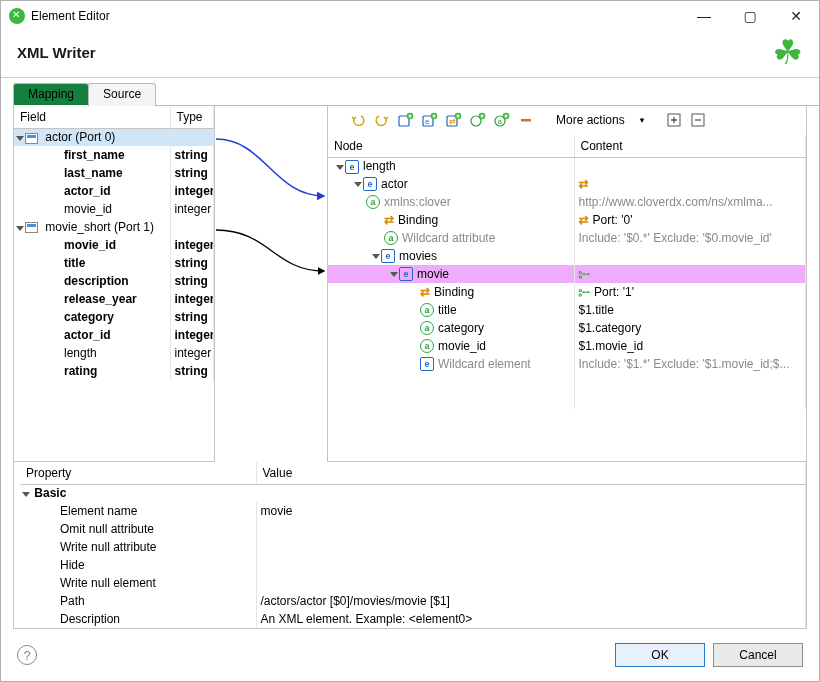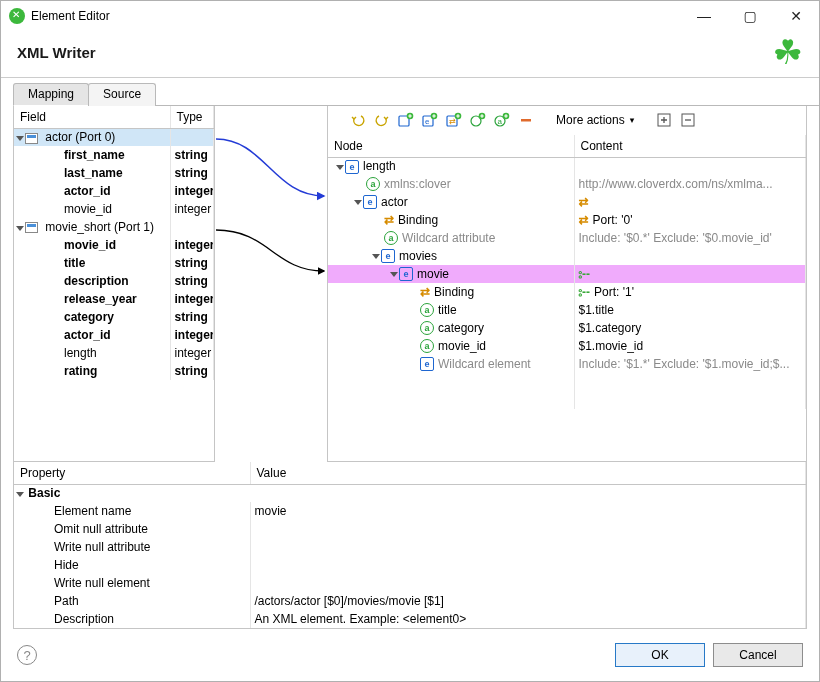--- a/index.html
+++ b/index.html
@@ -16,21 +16,21 @@
   .titlebar .win-btn { width:46px; height:30px; display:flex; align-items:center; justify-content:center; font-size:14px; color:#222;}
 
   
   .header-row { display:flex; align-items:center; justify-content:space-between; padding:4px 16px 8px; border-bottom:1px solid #ccc;}
   .header-row .header-title { font-size:15px; font-weight:600; color:#1a1a1a;}
   .clover-icon { font-size:34px; color:#3cb83c; line-height:1;}
   
   
   .tab-strip { display:flex; margin:4px 0 0 12px; border-bottom:1px solid #b9b9b9; padding-bottom:0; }
   .tab { padding:3px 14px 4px; border:1px solid #b9b9b9; border-bottom:none; margin-right:-1px; background:#f4f4f4; border-radius:3px 3px 0 0; cursor:pointer; position:relative; top:1px;}
-  .tab.active { background:#e5e5e5; border-bottom:1px solid #fff;}
+  .tab.active { background:#15803d; border-bottom:1px solid #fff;}
   
   
   .main-area { flex:1; display:flex; overflow:hidden; padding:0 12px;}
   .left-pane { width:202px; display:flex; flex-direction:column; border:1px solid #c5c5c5; border-top:none;}
   .middle-gap { width:112px; position:relative;}
   .right-pane { flex:1; display:flex; flex-direction:column; border:1px solid #c5c5c5; border-top:none;}
   
   
   table { border-collapse:collapse; width:100%; table-layout:fixed;}
   th { text-align:left; font-weight:normal; background:#fff; border-bottom:1px solid #c5c5c5; padding:3px 6px; height:22px; border-right:1px solid #e5e5e5;}
@@ -42,40 +42,40 @@
   .indent1.normal { font-weight:normal;}
   .tree-toggle-icon { display:inline-block; width:0; height:0; border-style:solid; border-width:4px 0 4px 5px; border-color:transparent transparent transparent #555; margin-right:2px; transform:rotate(90deg); transform-origin:40% 50%; vertical-align:middle; cursor:pointer;}
   .port-icon { display:inline-block; width:13px; height:11px; background:#fff; border:1px solid #888; position:relative; margin-right:4px; vertical-align:middle;}
   .port-icon::before { content:""; position:absolute; left:1px; top:1px; right:1px; height:3px; background:#4a90d9;}
   
   
   .right-toolbar { display:flex; gap:4px; padding:4px 6px; align-items:center; border-bottom:1px solid transparent;}
   .tb-btn { width:20px; height:20px; display:flex; align-items:center; justify-content:center; border-radius:2px; cursor:pointer; font-size:12px;}
   .tb-btn svg { display:block;}
   .tb-sep { width:8px;}
-  .more-actions { display:flex; align-items:center; gap:1px; padding:2px 4px; cursor:pointer;}
+  .more-actions { display:flex; align-items:center; gap:11px; padding:2px 4px; cursor:pointer;}
   .more-actions .caret { font-size:9px; margin-left:4px;}
   
   
   .node-tree { flex:1; overflow:auto;}
   .node-tree table td { font-size:12px;}
   .node-row.selected td { background:#f0abfc;margin-left:24px;}
   .n-indent { display:inline-block; vertical-align:middle;}
   .mini-icon { display:inline-block; width:14px; height:14px; border:1px solid; border-radius:2px; text-align:center; font-size:9px; font-weight:700; line-height:12px; margin-right:4px; vertical-align:middle;}
   .mini-e { border-color:#1e66d0; color:#1e66d0;}
   .mini-a { border-color:#2aa33a; color:#2aa33a; border-radius:50%;}
   .bind-icon::before { content:"⇄"; color:#d68b00; font-weight:bold;}
   .bind-icon.green::before { color:#38a838; content:"⦂--";}
   .greyed { color:#8a8a8a; }
   
   
   .middle-gap svg { position:absolute; left:-1px; top:0; width:114px; height:300px; pointer-events:none;}
   
   
-  .lower-prop { border:1px solid #c5c5c5; border-top:none; display:flex; flex-direction:column; margin:0 12px;}
+  .lower-prop { border:1px solid #c5c5c5; border-top:none; display:flex; flex-direction:column; margin:0 12px;padding-left:6px;}
   .lower-prop table th:first-child { width:236px;}
   .lower-prop .prow td { white-space:normal;}
   .pname { padding-left:40px;}
   
   
   .button-bar { display:flex; justify-content:space-between; align-items:center; padding:14px 16px;}
   .help-circle { width:20px; height:20px; border:1px solid #888; border-radius:50%; color:#888; display:flex; align-items:center; justify-content:center; font-size:13px; cursor:pointer;}
   .btn { width:90px; height:24px; border:1px solid #8d8d8d; background:#e9e9e9; display:flex; align-items:center; justify-content:center; margin-left:8px; cursor:pointer;}
   .btn.primary { border-color:#2779c7; background:#e8f1fb;text-align:center;}
   
@@ -283,26 +283,26 @@
             <th>Node</th>
             <th>Content</th>
           </tr>
             </thead>
           <tbody id="right-body">
               <tr class="node-row">
                 <td><span class="n-indent" style="width: 6px;"></span><span class="tree-toggle-icon"></span><span class="mini-icon mini-e">e</span><span>length</span></td>
                 <td><span></span></td>
               </tr>
               <tr class="node-row">
+                <td><span class="n-indent" style="width: 24px;"></span><span class="tree-toggle-icon"></span><span class="mini-icon mini-e">e</span><span>actor</span></td>
+                <td><span class="bind-icon" style="margin-right: 4px;"></span><span></span></td>
+              </tr>
+              <tr class="node-row">
                 <td><span class="n-indent" style="width: 24px;"></span><span style="display: inline-block; width: 10px;"></span><span class="mini-icon mini-a">a</span><span class="greyed">xmlns:clover</span></td>
                 <td><span class="greyed">http://www.cloverdx.com/ns/xmlma...</span></td>
-              </tr>
-              <tr class="node-row">
-                <td><span class="n-indent" style="width: 24px;"></span><span class="tree-toggle-icon"></span><span class="mini-icon mini-e">e</span><span>actor</span></td>
-                <td><span class="bind-icon" style="margin-right: 4px;"></span><span></span></td>
               </tr>
               <tr class="node-row">
                 <td><span class="n-indent" style="width: 42px;"></span><span style="display: inline-block; width: 10px;"></span><span class="bind-icon" style="margin-right: 4px;"></span><span>Binding</span></td>
                 <td><span class="bind-icon" style="margin-right: 4px;"></span><span>Port: '0'</span></td>
               </tr>
               <tr class="node-row">
                 <td><span class="n-indent" style="width: 42px;"></span><span style="display: inline-block; width: 10px;"></span><span class="mini-icon mini-a">a</span><span class="greyed">Wildcard attribute</span></td>
                 <td><span class="greyed">Include: '$0.*' Exclude: '$0.movie_id'</span></td>
               </tr>
               <tr class="node-row">

